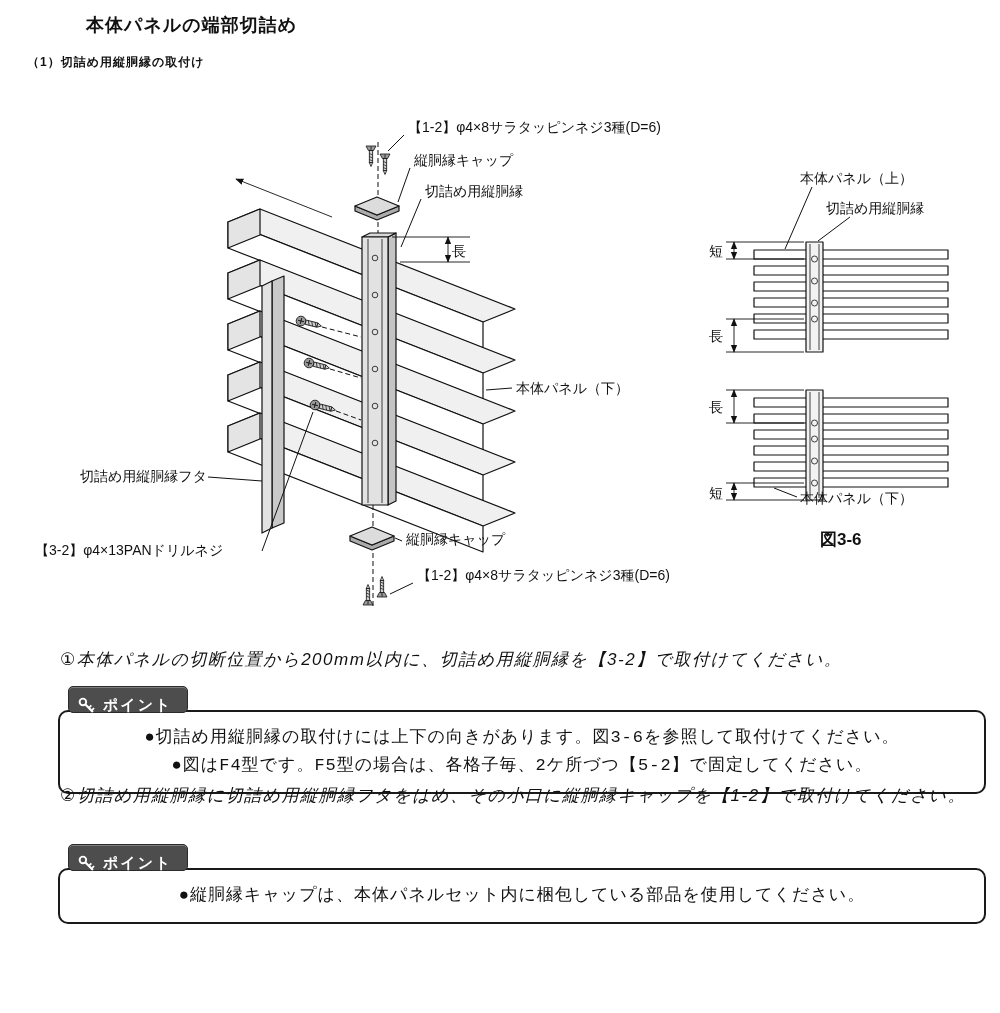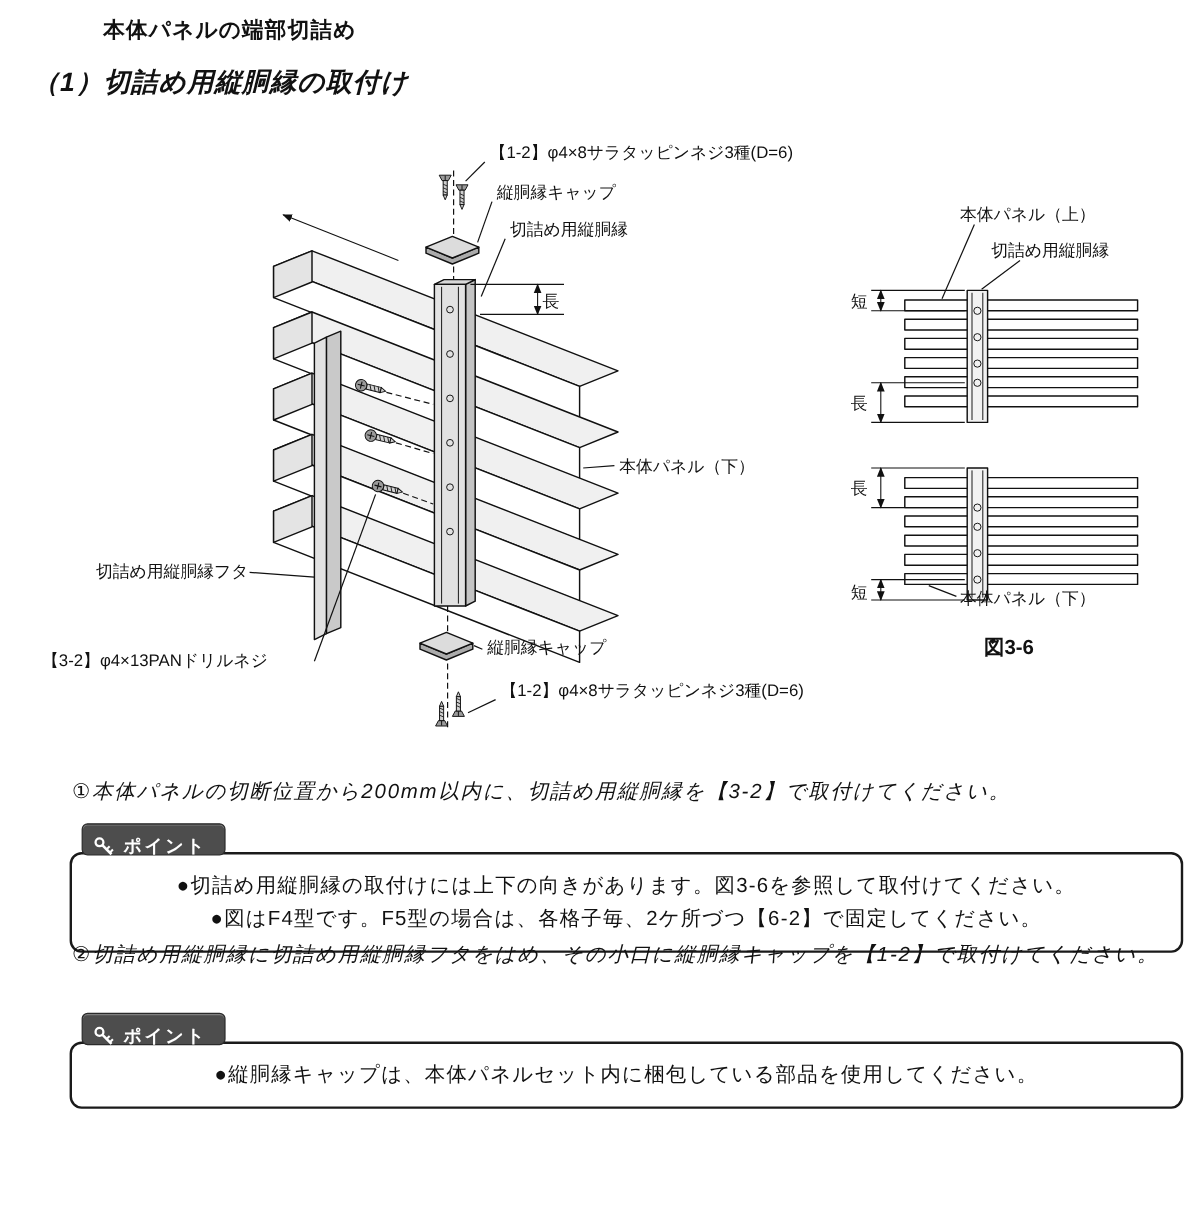--- a/index.html
+++ b/index.html
@@ -4,21 +4,21 @@
 <style>
   * { margin:0; padding:0; box-sizing:border-box; }
   html,body { background:#fff; }
   body {
     width:1000px; height:1013px; position:relative; overflow:hidden;
     font-family:"Liberation Sans","DejaVu Sans",sans-serif; color:#111;
   }
   .page { position:absolute; left:0; top:0; width:1000px; height:1013px; background:#fff;text-align:center; }
 
   .title   { position:absolute; left:86px; top:13px;  font-size:18px; font-weight:bold; letter-spacing:1px; }
-  .subtitle{ position:absolute; left:27px; top:54px;  font-size:22px; font-weight:bold; letter-spacing:1px;font-style:italic; }
+  .subtitle{ position:absolute; left:27px; top:54px;  font-size:12px; font-weight:bold; letter-spacing:1px; }
 
   .diagram { position:absolute; left:0; top:95px; }
 
   svg text { font-family:"Liberation Sans","DejaVu Sans",sans-serif; fill:#111; font-size:14px; }
   svg .dim  { text-anchor:middle; }
   svg .cap  { font-size:17px; font-weight:bold; }
   .part  { stroke:#111; stroke-width:1.2; stroke-linejoin:round; }
   .thin  { stroke:#111; stroke-width:0.8; fill:none; }
   .dash  { stroke:#111; stroke-width:1; stroke-dasharray:5 3; fill:none; }
   .ldr   { stroke:#111; stroke-width:1; fill:none; }
@@ -33,21 +33,21 @@
   .pointbox.second { top:844px; }
   .badge {
     position:absolute; left:10px; top:0; height:27px; z-index:2;
     background:#4d4d4d; border:1px solid #2b2b2b; border-radius:5px;
     color:#fff; display:flex; align-items:center; gap:6px; padding:12px 15px 0 8px;
     font-size:15px; font-weight:bold; letter-spacing:2px;
     box-shadow:inset 0 1px 0 rgba(255,255,255,.28);
   }
   .pbox {
     margin-top:24px; border:2px solid #1a1a1a; border-radius:10px;
-    padding:12px 18px; background:#fff;
+    padding:12px 18px; background:#fff;font-family:Liberation Mono, monospace;
   }
   .pbox p { font-size:17px; line-height:28px; letter-spacing:1px; white-space:nowrap; }
 </style>
 </head>
 <body>
 
 <div class="page">
 
   <h1 class="title">本体パネルの端部切詰め</h1>
   <h2 class="subtitle">（1）切詰め用縦胴縁の取付け</h2>
@@ -256,21 +256,21 @@
       <svg width="20" height="20" viewBox="0 0 22 22">
         <circle cx="6.5" cy="6.5" r="3.6" fill="none" stroke="#fff" stroke-width="2.1"></circle>
         <line x1="9.3" y1="9.3" x2="17.5" y2="17.5" stroke="#fff" stroke-width="2.4"></line>
         <line x1="13" y1="13" x2="15.8" y2="10.2" stroke="#fff" stroke-width="1.9"></line>
         <line x1="16" y1="16" x2="18.8" y2="13.2" stroke="#fff" stroke-width="1.9"></line>
       </svg>
       <span>ポイント</span>
     </div>
     <div class="pbox">
       <p>●切詰め用縦胴縁の取付けには上下の向きがあります。図3-6を参照して取付けてください。</p>
-      <p>●図はF4型です。F5型の場合は、各格子毎、2ケ所づつ【6-2】で固定してください。</p>
+      <p>●図はF4型です。F5型の場合は、各格子毎、2ケ所づつ【5-2】で固定してください。</p>
     </div>
   </div>
 
   <p class="step step2">②切詰め用縦胴縁に切詰め用縦胴縁フタをはめ、その小口に縦胴縁キャップを【1-2】で取付けてください。</p>
 
   <div class="pointbox second">
     <div class="badge">
       <svg width="20" height="20" viewBox="0 0 22 22">
         <circle cx="6.5" cy="6.5" r="3.6" fill="none" stroke="#fff" stroke-width="2.1"></circle>
         <line x1="9.3" y1="9.3" x2="17.5" y2="17.5" stroke="#fff" stroke-width="2.4"></line>

